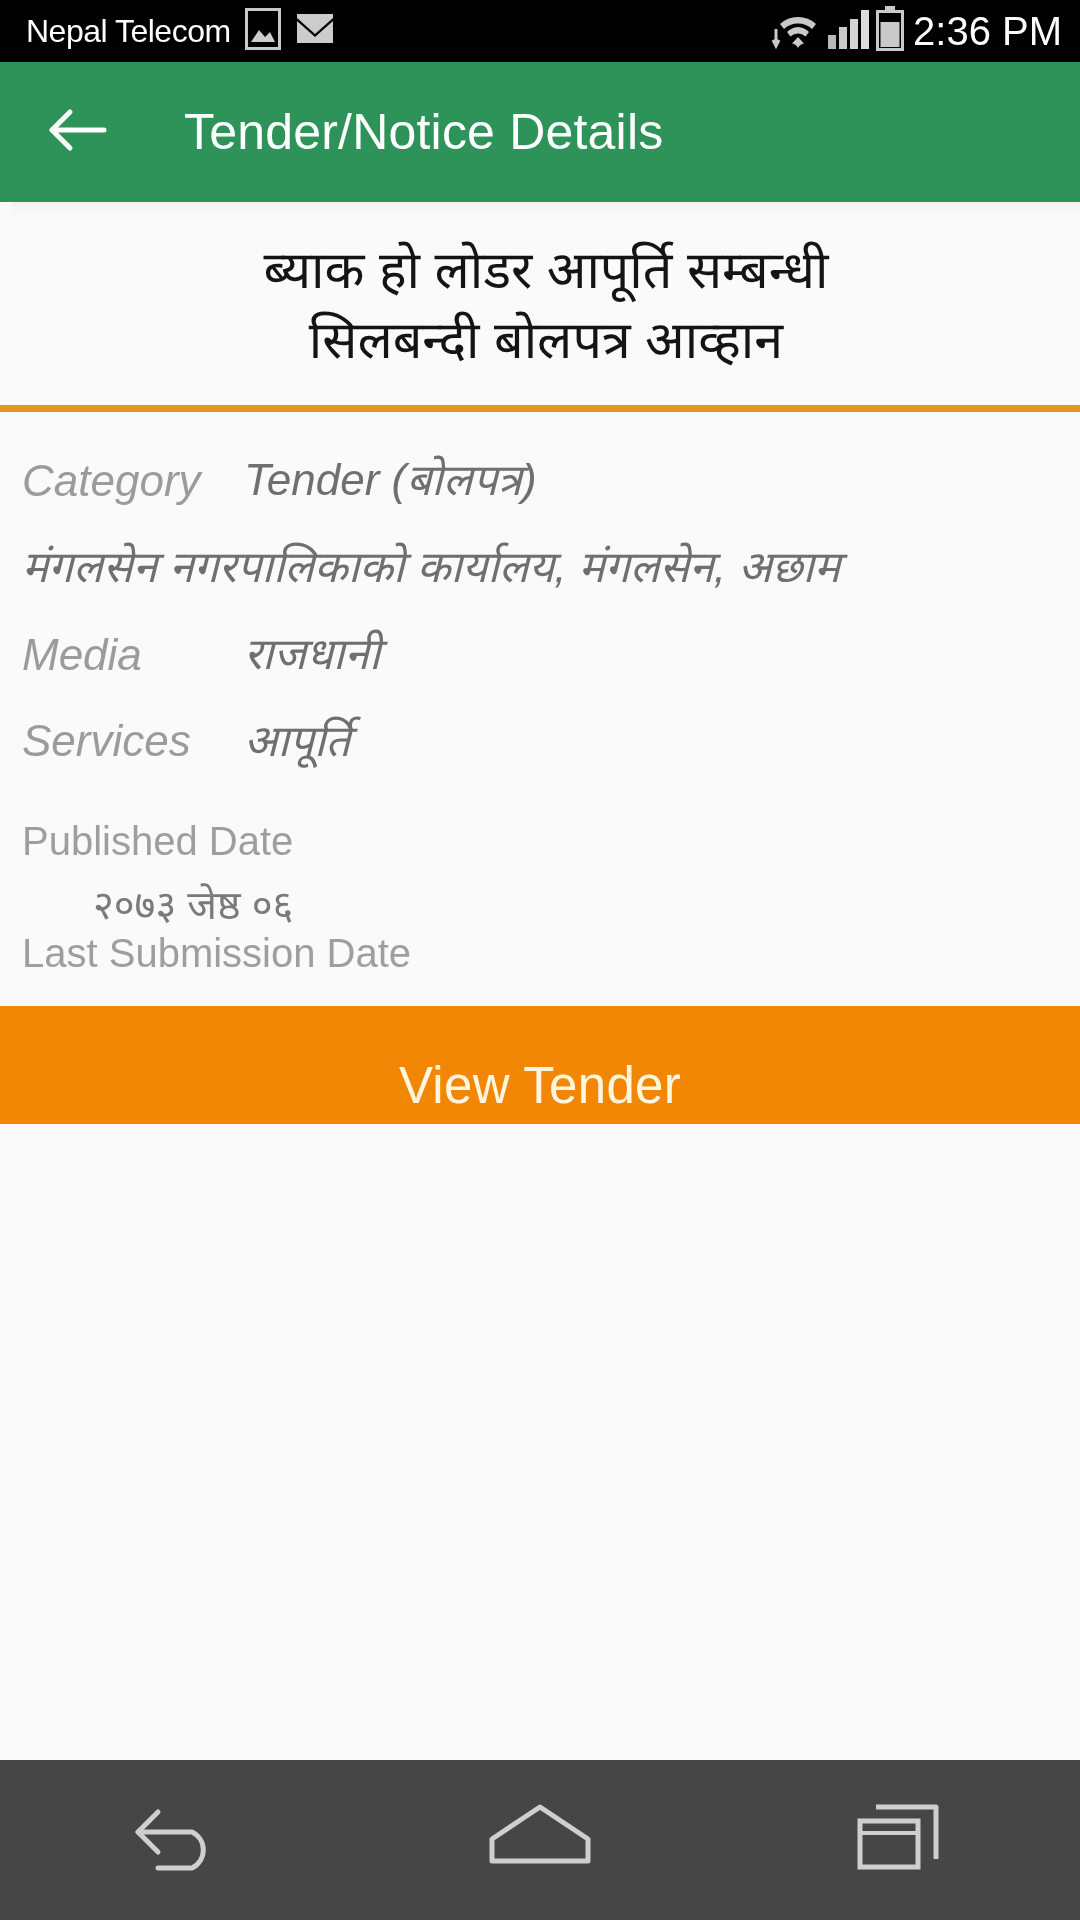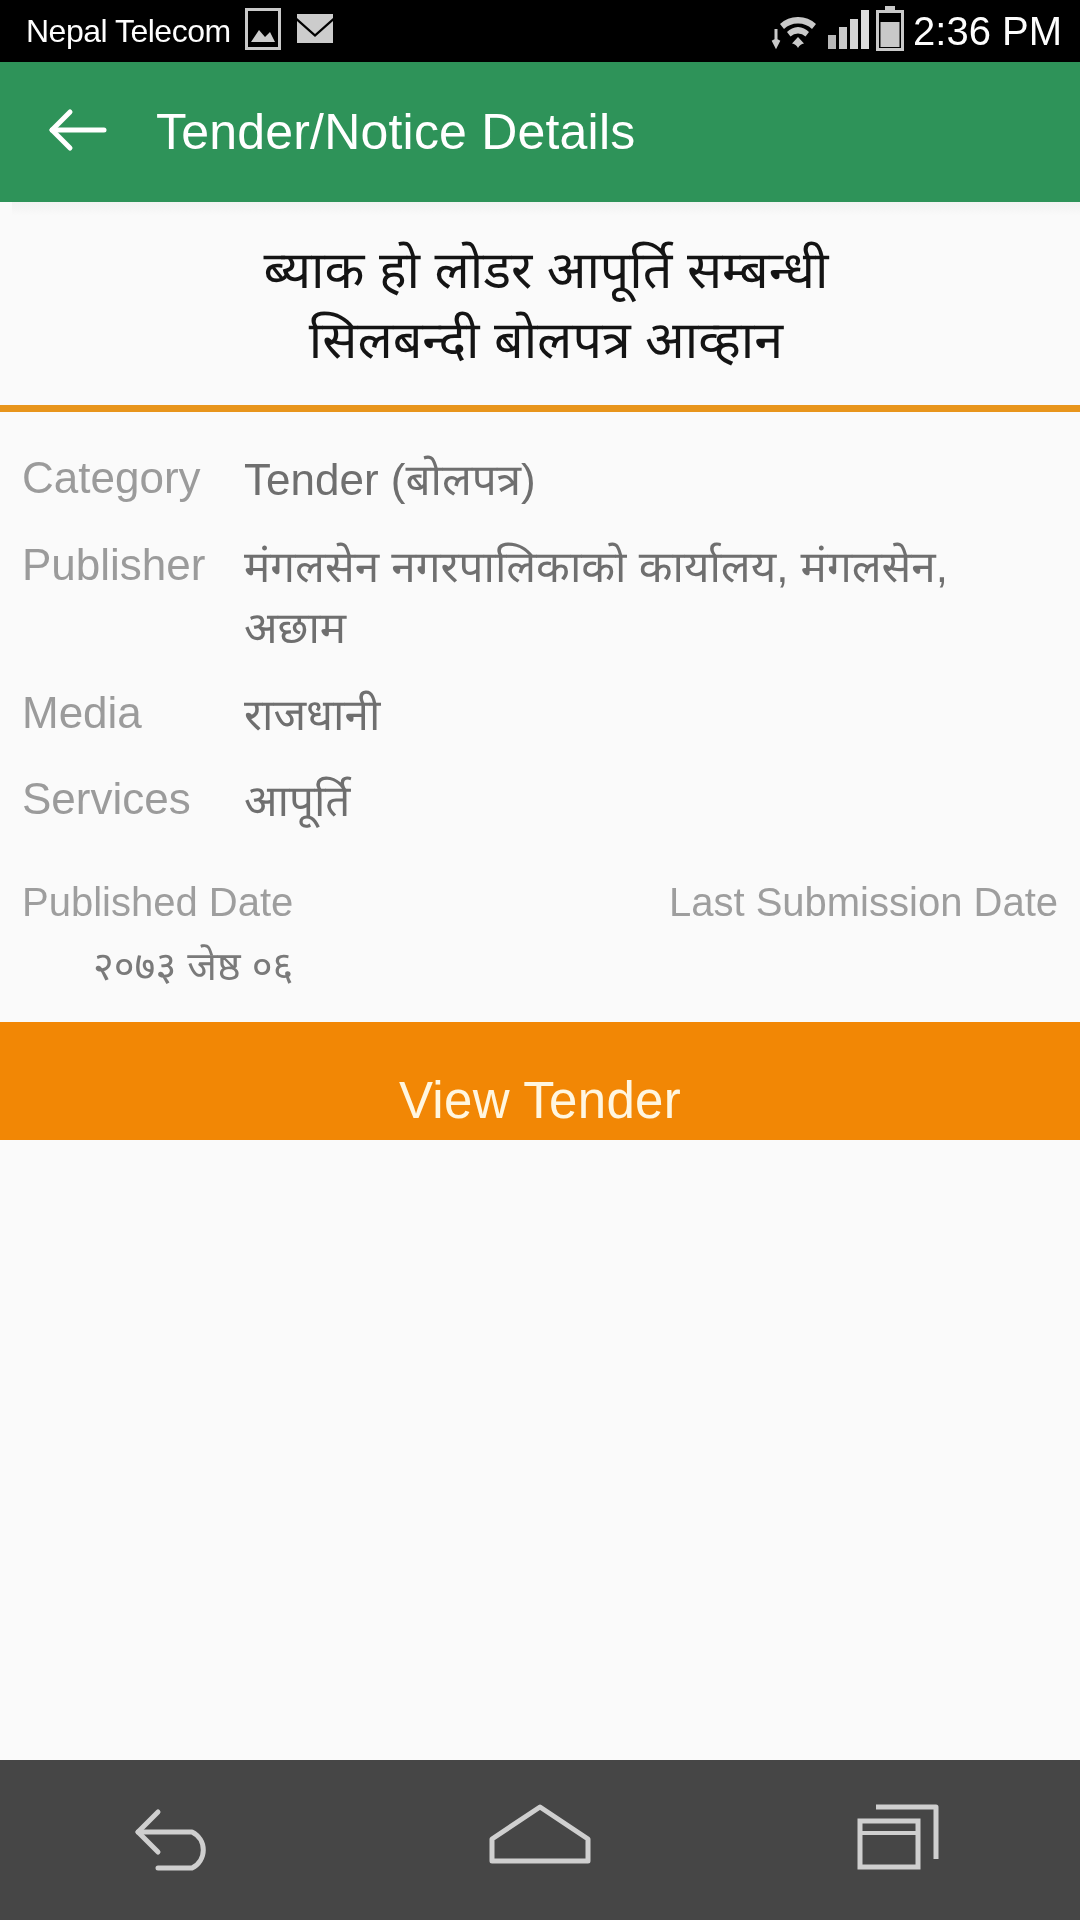--- a/index.html
+++ b/index.html
@@ -22,56 +22,57 @@
   .sb-right { display:flex; align-items:center; gap:2px; }
   .ic { display:block; }
   .clock { font-size:40px; color:#fdfdfd; margin-left:6px; white-space:nowrap; }
 
   
   .appbar {
     height:140px; background:#2e9359;
     display:flex; align-items:center; padding-left:46px; gap:46px;
   }
   .appbar-title {
-    color:#ffffff; font-size:50px; font-weight:400; letter-spacing:0.2px; white-space:nowrap;
+    color:#ffffff; font-size:50px; font-weight:400; letter-spacing:0.2px; white-space:nowrap;margin-left:28px;
   }
   .back-btn { width:64px; height:64px; display:flex; align-items:center; justify-content:center; }
 
   
   .content { background:#fafafa; }
 
   .notice-title {
     padding:34px 40px 30px 40px;
     text-align:center;
     font-size:52px;
     line-height:1.34;
     color:#141414;
     font-family:"Liberation Sans","DejaVu Sans",sans-serif;
     background:linear-gradient(#f2f2f2 0px,#fafafa 14px);
     margin-left:12px;
   }
 
   .rule { height:7px; background:#e8951c; }
 
   .details { padding:26px 22px 0 22px; }
-  .row { display:flex; align-items:flex-start; padding:12px 0 14px 0; }
+  .row { display:flex; align-items:center; padding:12px 0 14px 0;font-style:italic; }
   .row-label {
     width:222px; flex:0 0 222px;
     color:#9b9b9b; font-size:44px; line-height:1.25;
     white-space:nowrap;
   }
   .row-value {
     flex:1; color:#6f6f6f; font-size:44px; line-height:1.38;
     padding-right:14px;
   }
   .row-value.dev { color:#6f6f6f; }
 
   .dates {
     display:flex; justify-content:space-between; align-items:flex-start;
     padding:34px 22px 30px 22px;
+    flex-direction:column;
   }
   .date-col { display:flex; flex-direction:column; gap:12px; }
   .date-col.right { align-items:flex-end; text-align:right; }
   .date-label { color:#9e9e9e; font-size:40px; white-space:nowrap; }
   .date-value { color:#7a7a7a; font-size:40px; white-space:nowrap;text-align:right; }
 
   .cta {
     height:118px; background:#f28705;
     display:flex; align-items:center; justify-content:center;
   }
@@ -156,21 +157,20 @@
     </div>
 
     <div class="rule"></div>
 
     <div class="details">
       <div class="row">
         <div class="row-label">Category</div>
         <div class="row-value">Tender (बोलपत्र)</div>
       </div>
       <div class="row">
-        <div class="row-label">Publisher</div>
         <div class="row-value dev">मंगलसेन नगरपालिकाको कार्यालय, मंगलसेन, अछाम</div>
       </div>
       <div class="row">
         <div class="row-label">Media</div>
         <div class="row-value dev">राजधानी</div>
       </div>
       <div class="row">
         <div class="row-label">Services</div>
         <div class="row-value dev">आपूर्ति</div>
       </div>

